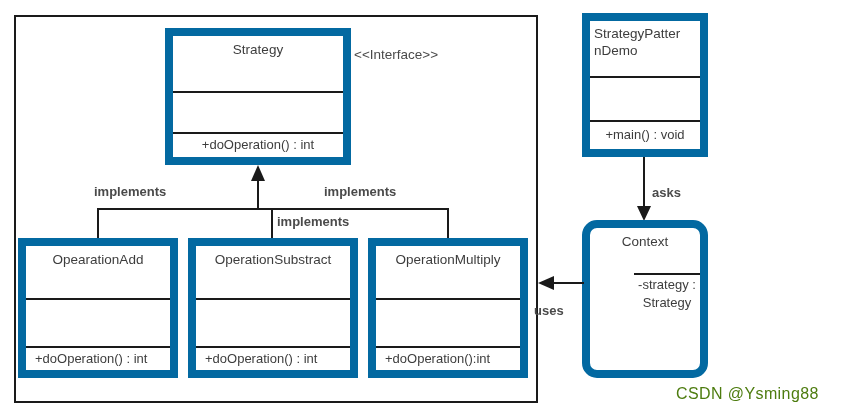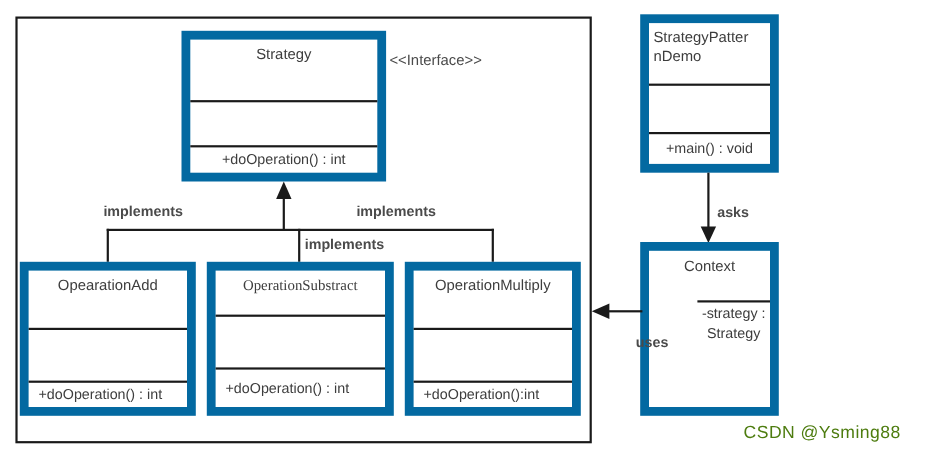--- a/index.html
+++ b/index.html
@@ -143,21 +143,21 @@
   <span class="edge-label" style="left:324px; top:184px;">implements</span>
   <span class="edge-label" style="left:277px; top:214px;">implements</span>
 
   <div class="uml-class" style="left:18px; top:238px; width:160px; height:140px;">
     <div class="uml-compartment uml-name" style="height:52px;">OpearationAdd</div>
     <div class="uml-compartment uml-attr divided" style="height:48px;"></div>
     <div class="uml-compartment uml-op divided left" style="flex:1;">+doOperation() : int</div>
   </div>
 
   <div class="uml-class" style="left:188px; top:238px; width:170px; height:140px;">
-    <div class="uml-compartment uml-name" style="height:40px;font-family:Liberation Serif, serif;">OperationSubstract</div>
+    <div class="uml-compartment uml-name" style="height:52px;">OperationSubstract</div>
     <div class="uml-compartment uml-attr divided" style="height:48px;"></div>
     <div class="uml-compartment uml-op divided left" style="flex:1;">+doOperation() : int</div>
   </div>
 
   <div class="uml-class" style="left:368px; top:238px; width:160px; height:140px;">
     <div class="uml-compartment uml-name" style="height:52px;">OperationMultiply</div>
     <div class="uml-compartment uml-attr divided" style="height:48px;"></div>
     <div class="uml-compartment uml-op divided left" style="flex:1;">+doOperation():int</div>
   </div>
 
@@ -166,26 +166,26 @@
       <span>StrategyPatter</span>
       <span>nDemo</span>
     </div>
     <div class="uml-compartment uml-attr divided" style="height:44px;"></div>
     <div class="uml-compartment uml-op divided" style="flex:1;">+main() : void</div>
   </div>
 
   <div class="line-v" style="left:643px; top:157px; height:52px;"></div>
   <span class="edge-label" style="left:652px; top:185px;">asks</span>
 
-  <div class="uml-class" style="left:582px; top:220px; width:126px; height:158px;">
+  <div class="uml-class" style="left:582px; top:220px; width:126px; height:158px;border-radius:15px;">
     <div class="uml-compartment uml-name" style="height:45px;">Context</div>
     <div class="uml-compartment uml-attr divided" style="height:40px; flex-direction:column; justify-content:space-between;margin-left:44px;">
       <span>-strategy :</span>
       <span>Strategy</span>
     </div>
   </div>
 
   <div class="line-h" style="left:552px; top:282px; width:32px;"></div>
-  <span class="edge-label" style="left:534px; top:303px;margin-left:44px;">uses</span>
+  <span class="edge-label" style="left:534px; top:303px;">uses</span>
 
   <span class="watermark" style="left:676px; top:385px;">CSDN @Ysming88</span>
 
 </div>
 
 </body></html>

